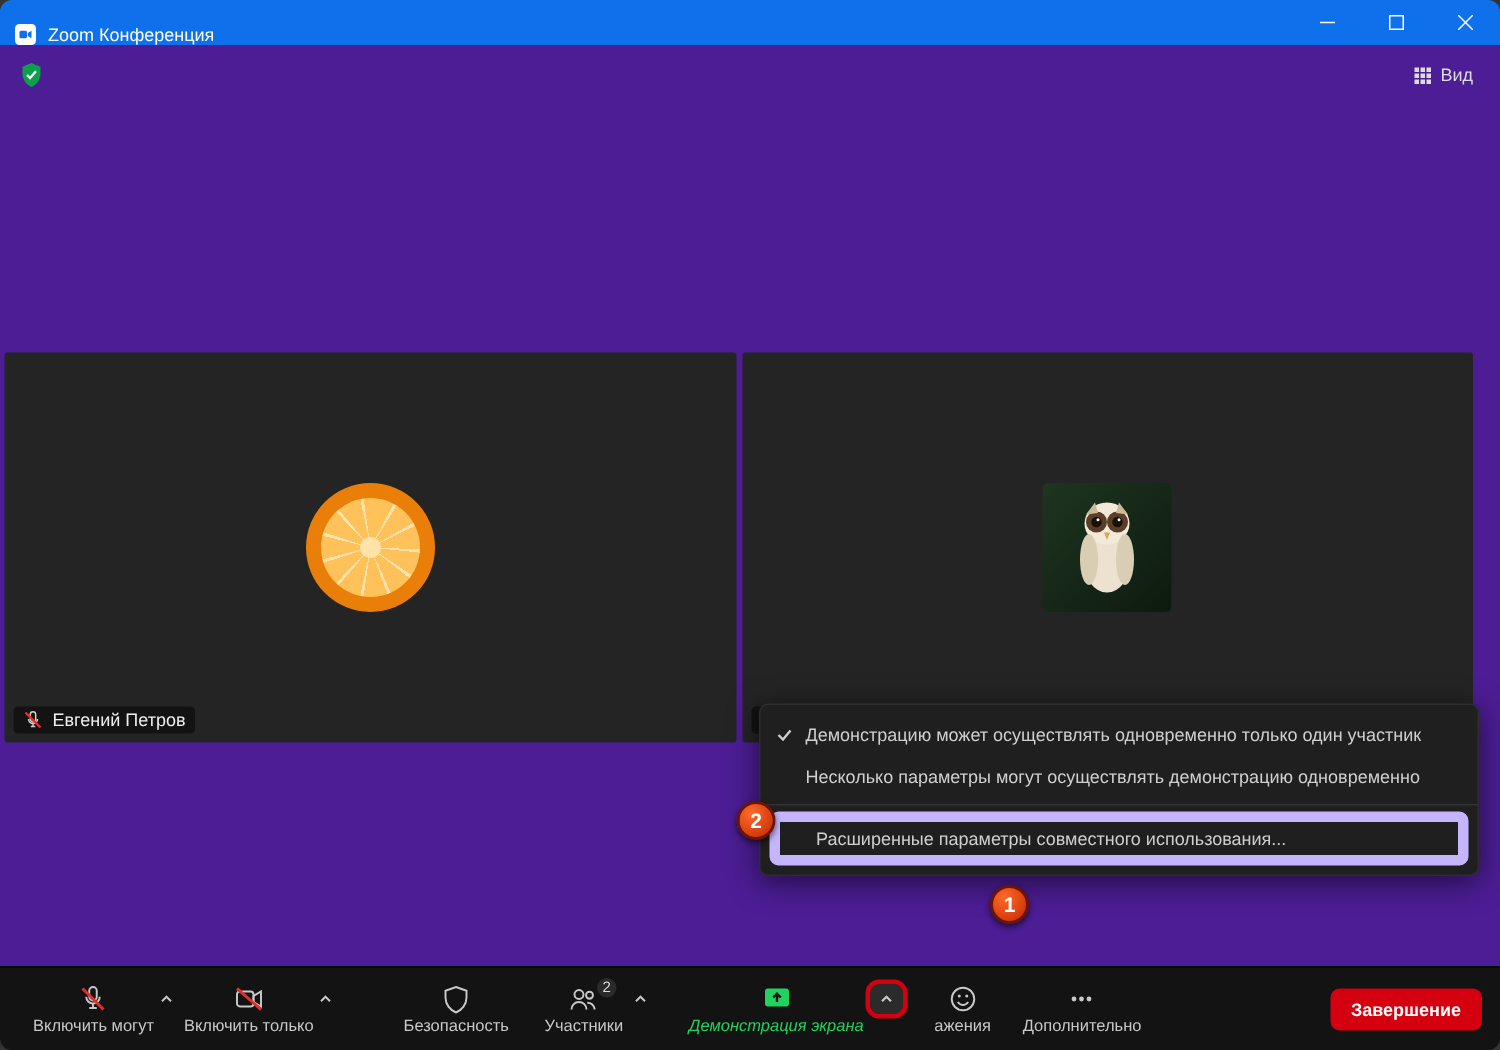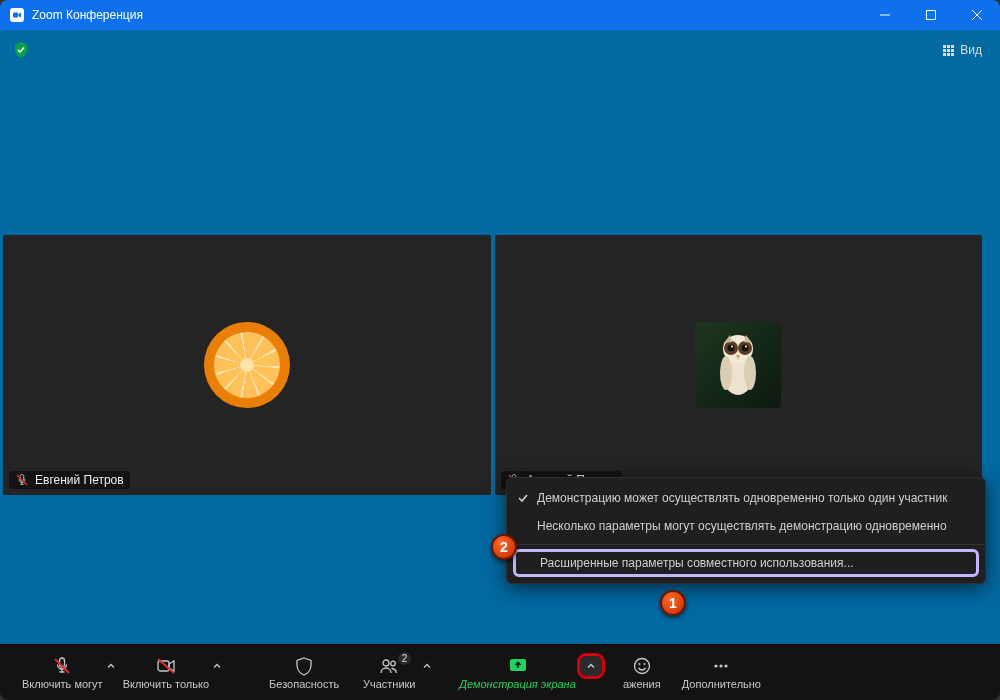--- a/index.html
+++ b/index.html
@@ -1,30 +1,30 @@
 <!DOCTYPE html>
 <html><head>
 <meta charset="utf-8">
 <style>
 * { margin: 0; padding: 0; box-sizing: border-box; font-family: "Segoe UI", Arial, sans-serif; }
 body { background: #333; width: 1000px; height: 700px; overflow: hidden; }
 
 .window { width: 1000px; height: 700px; display: flex; flex-direction: column; border-radius: 8px; overflow: hidden; }
 
 
-.titlebar { height: 30px; background: #0e71eb; display: flex; align-items: center; color: #fff; font-size: 12px; }
+.titlebar { height: 30px; background: #0e71eb; display: flex; align-items: flex-end; color: #fff; font-size: 12px; }
 .titlebar .app-icon { width: 14px; height: 14px; background: #fff; border-radius: 3px; margin: 0 8px 0 10px; display: flex; align-items: center; justify-content: center; }
 .titlebar .app-icon svg { width: 10px; height: 10px; }
 .titlebar .title { flex: 0 0 auto; }
 .titlebar .spacer { flex: 1; }
 .titlebar .winbtn { width: 46px; height: 30px; display: flex; align-items: center; justify-content: center; cursor: pointer; }
 .titlebar .winbtn svg { width: 10px; height: 10px; stroke: #fff; stroke-width: 1; fill: none; }
 
 
-.main { flex: 1; background: #0369a1; position: relative; }
+.main { flex: 1; background: #4c1d95; position: relative; }
 .topbar { position: absolute; top: 0; left: 0; right: 0; height: 40px; display: flex; align-items: center; padding: 0 12px; }
 .shield { width: 18px; height: 18px; }
 .topbar .spacer { flex: 1; }
 .view-btn { color: #dcdcdc; font-size: 12px; display: flex; align-items: center; gap: 6px; cursor: pointer; padding: 4px 6px; }
 .view-btn .grid-ic { display: grid; grid-template-columns: repeat(3, 3px); grid-template-rows: repeat(3, 3px); gap: 1px; }
 .view-btn .grid-ic span { background: #dcdcdc; width: 3px; height: 3px; }
 
 .tiles { position: absolute; top: 205px; left: 3px; right: 18px; display: flex; gap: 4px; }
 .tile { flex: 1; height: 260px; background: #242424; position: relative; border-radius: 2px; }
 .tile .avatar { position: absolute; top: 50%; left: 50%; transform: translate(-50%, -50%); }
@@ -39,21 +39,21 @@
 
 
 .owl-box { width: 86px; height: 86px; background: linear-gradient(135deg, #1e3520, #0d1a0f); border-radius: 4px; display: flex; align-items: center; justify-content: center; }
 .owl-box svg { width: 56px; height: 72px; }
 
 
 .popup { position: absolute; right: 14px; bottom: 60px; width: 480px; background: #1f1f1f; border: 1px solid #2e2e2e; border-radius: 6px; padding: 6px 0; box-shadow: 0 4px 20px rgba(0,0,0,.6); z-index: 10; }
 .popup .item { display: flex; align-items: center; gap: 8px; padding: 7px 14px 7px 30px; color: #cfcfcf; font-size: 12px; position: relative; cursor: pointer; }
 .popup .item .check { position: absolute; left: 10px; top: 8px; width: 12px; height: 12px; }
 .popup .sep { height: 1px; background: #333; margin: 4px 0; }
-.popup .highlight { border: 3px solid #c4b5fd; border-radius: 6px; margin: 0 6px; padding: 4px 8px 4px 24px; }
+.popup .highlight { border: 7px solid #c4b5fd; border-radius: 6px; margin: 0 6px; padding: 4px 8px 4px 24px; }
 
 
 .toolbar { height: 56px; background: #131313; display: flex; align-items: center; padding: 0 12px; gap: 0; border-top: 1px solid #000; }
 .tbtn { display: flex; flex-direction: column; align-items: center; justify-content: center; color: #c8c8c8; font-size: 11px; padding: 4px 10px; gap: 2px; cursor: pointer; min-width: 80px; position: relative; }
 .tbtn .ic { height: 20px; display: flex; align-items: center; justify-content: center; }
 .tbtn .ic svg { width: 20px; height: 20px; }
 .tbtn .caret { position: absolute; right: -2px; top: 10px; width: 8px; height: 8px; }
 .tbtn.green { color: #23d160; font-style: italic; }
 .tbtn.green .ic svg { fill: #23d160; }
 .tb-spacer { flex: 1; }
@@ -274,14 +274,15 @@
       <div class="ic">
         <svg viewBox="0 0 20 20">
             <circle cx="5" cy="10" r="1.6" fill="#c8c8c8"></circle>
             <circle cx="10" cy="10" r="1.6" fill="#c8c8c8"></circle>
             <circle cx="15" cy="10" r="1.6" fill="#c8c8c8"></circle>
           </svg>
       </div>
       <span>Дополнительно</span>
     </div>
     <div class="tb-spacer"></div>
+    <div class="end-btn">Завершение</div>
   </div>
 </div>
 
 </body></html>

